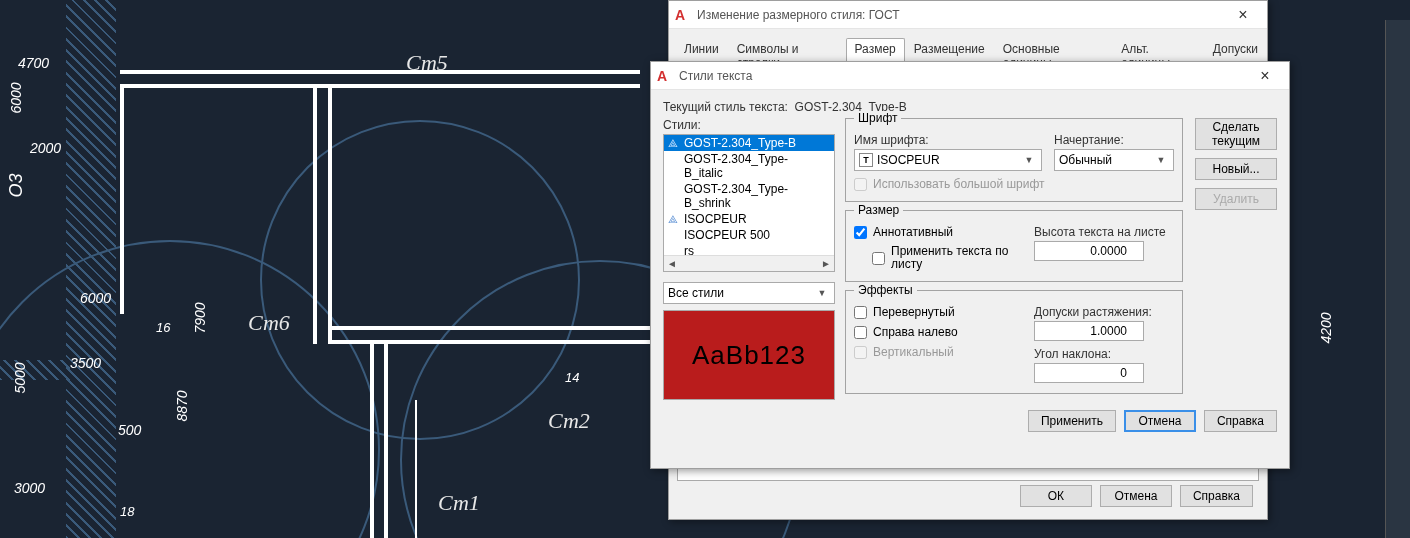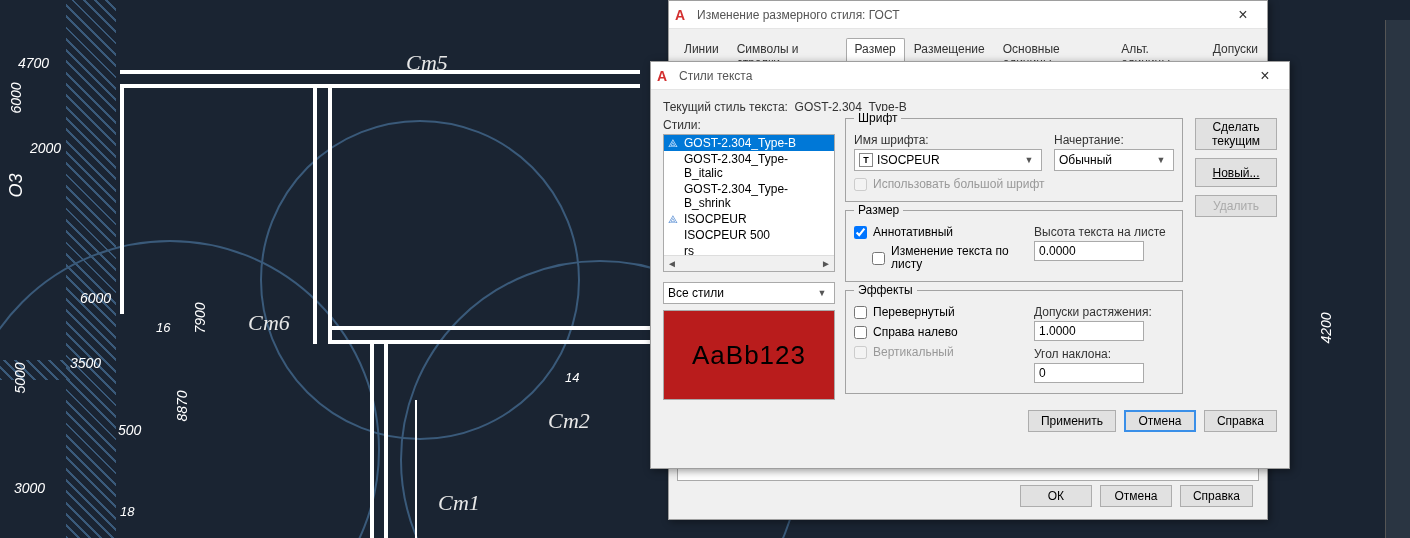--- a/index.html
+++ b/index.html
@@ -55,21 +55,21 @@
     .btn-col { width: 82px; display: flex; flex-direction: column; gap: 8px; }
     .btn-col .btn { width: 82px; height: 32px; line-height:14px; }
     .btn-col .btn.disabled { color:#aaa; }
 
     .group { border: 1px solid #a3a3a3; padding: 8px 8px 10px; margin-bottom: 8px; position: relative; }
     .group .legend { position: absolute; top: -8px; left: 8px; background: #f0f0f0; padding: 0 4px; font-size: 12px; }
     .form-row { display:flex; align-items:flex-start; gap:12px; margin-top:6px;}
     .form-cell { flex:1; display:flex; flex-direction:column;}
     .check-row { display:flex; align-items:center; gap:6px; font-size:12px; margin-top:6px;}
     .check-row input[type=checkbox]{ width:13px;height:13px;}
-    .textfield{height:20px;border:1px solid #aaa;background:#fff;padding:0 4px;font-size:12px;width:110px;}
+    .textfield{height:20px;border:1px solid #aaa;background:#fff;padding:0 16px;font-size:12px;width:110px;text-align:right;}
     .font-icon{display:inline-block;width:14px;height:14px;margin-right:4px;border:1px solid #888;font-size:9px;line-height:12px;text-align:center;font-weight:bold;}
 
     .footer-btns{display:flex;gap:8px;justify-content:flex-end;padding:0 12px;}
     .footer-btns .btn.primary{border:2px solid #3a8fe8;}
     .check-row.disabled { color:#999;}
   </style>
 </head>
 <body>
 
 <div class="cad-bg">
@@ -206,21 +206,21 @@
         <div class="group">
           <span class="legend">Размер</span>
           <div class="form-row">
             <div class="form-cell">
               <div class="check-row" style="margin-top:0;">
                 <input type="checkbox" checked="" style="">
                 <span>Аннотативный</span>
               </div>
               <div class="check-row" style="margin-left:18px;line-height:13px;">
                 <input type="checkbox" style="">
-                <span style="max-width:130px;">Изменение текста по листу</span>
+                <span style="max-width:130px;">Применить текста по листу</span>
               </div>
             </div>
             <div class="form-cell" style="max-width:140px;">
               <div class="label">Высота текста на листе</div>
               <input class="textfield" value="0.0000" style="">
             </div>
           </div>
         </div>
 
         <div class="group" style="margin-bottom:4px;">
@@ -245,21 +245,21 @@
               <input class="textfield" value="1.0000" style="">
               <div class="label" style="margin-top:6px;">Угол наклона:</div>
               <input class="textfield" value="0" style="">
             </div>
           </div>
         </div>
       </div>
 
       <div class="btn-col">
         <button class="btn">Сделать текущим</button>
-        <button class="btn" style="height:29px;text-decoration:underline;">Новый...</button>
+        <button class="btn" style="height:22px;">Новый...</button>
         <button class="btn disabled" style="height:22px;">Удалить</button>
       </div>
     </div>
   </div>
   <div class="footer-btns">
     <button class="btn">Применить</button>
     <button class="btn primary">Отмена</button>
     <button class="btn">Справка</button>
   </div>
 </div>

